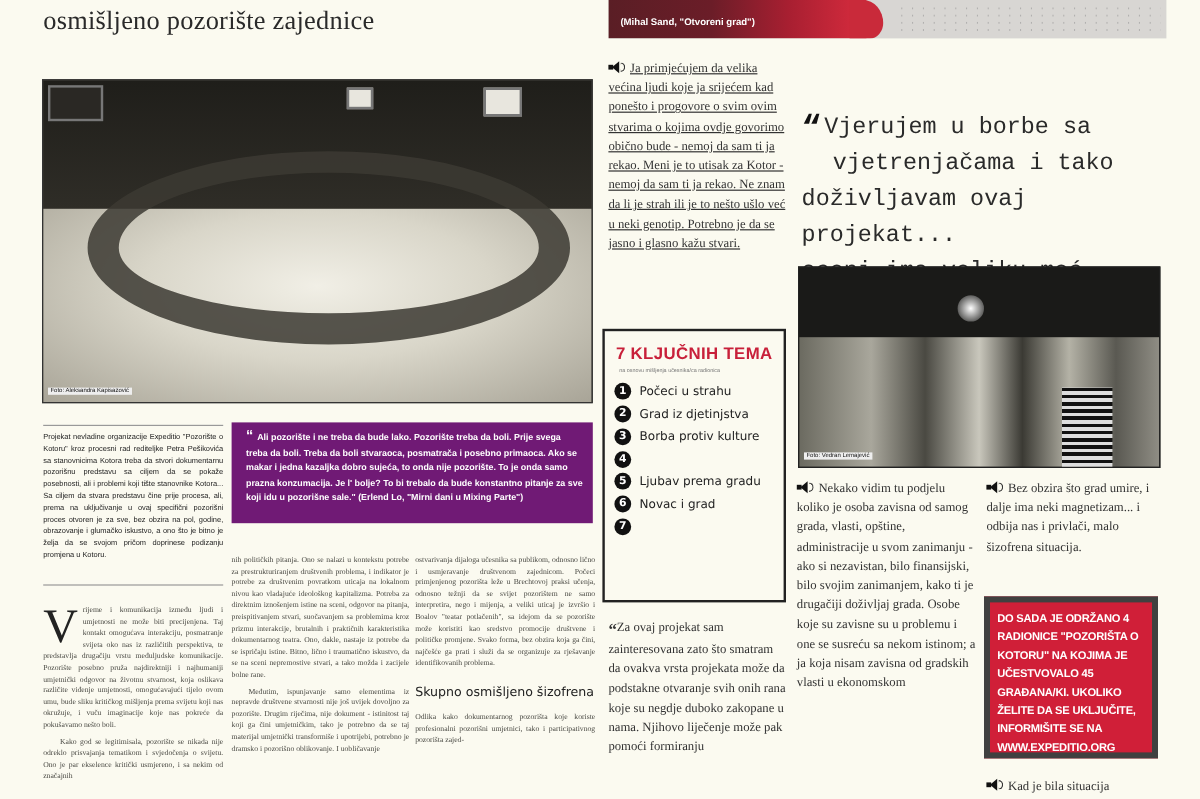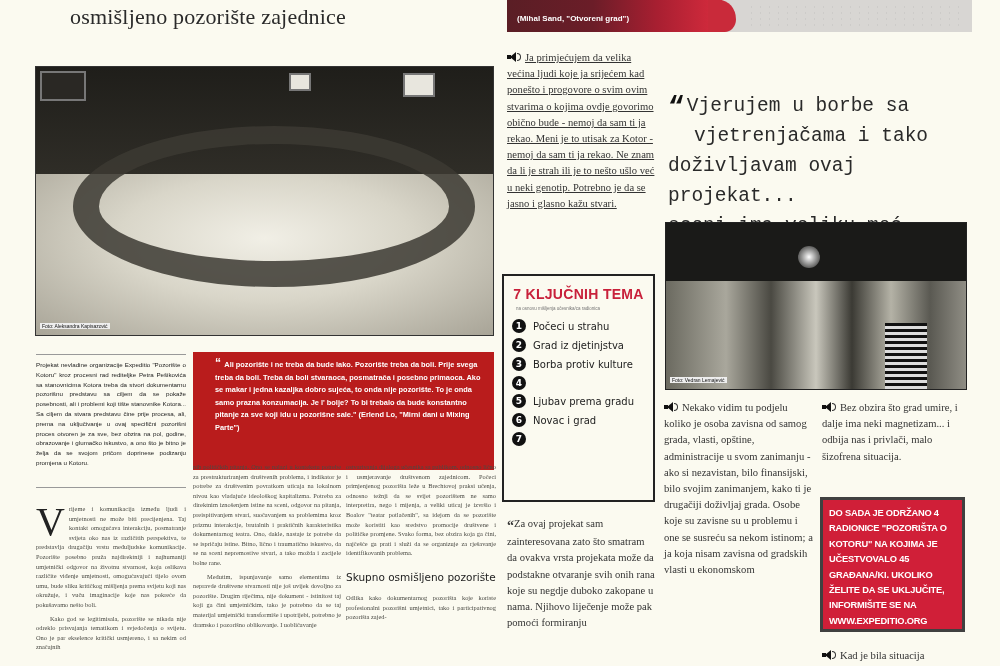--- a/index.html
+++ b/index.html
@@ -1,21 +1,21 @@
 <!DOCTYPE html>
 <html><head>
 <meta charset="utf-8">
 <style>
   * { box-sizing: border-box; margin: 0; padding: 0; }
   html, body { width: 1000px; height: 666px; overflow: hidden; background: #fbfaf0; }
   body { position: relative; font-family: "DejaVu Serif", serif; color: #222; }
   .abs { position: absolute; }
 
   
-  .headline { left: 36px; top: 4px; font-family: "Liberation Serif", serif; font-size: 22px; color: #2a2a2a; letter-spacing: 0.2px; margin-left: 34px; }
+  .headline { left: 36px; top: 4px; font-family: "Liberation Serif", serif; font-size: 22px; color: #2a2a2a; letter-spacing: 0.2px; }
 
   
   .banner { left: 507px; top: 0; width: 465px; height: 32px; background: #d8d6d3; overflow: hidden; }
   .banner-red { position: absolute; left: 0; top: 0; width: 215px; height: 32px;
     background: linear-gradient(90deg, #5a1e25 0%, #6b1d28 40%, #a81f31 70%, #d82c3e 100%); }
   .banner-red::after { content: ""; position: absolute; right: -14px; top: 0; width: 28px; height: 32px; background: #c92a3a; border-radius: 0 60% 40% 0; }
   .banner-caption { position: absolute; left: 10px; top: 14px; font-family: "Liberation Sans", sans-serif; font-weight: bold; font-size: 8px; color: #fff; }
   .banner-dots { position: absolute; left: 240px; top: 4px; width: 220px; height: 24px;
     background-image: radial-gradient(#9a9a9a 0.6px, transparent 0.8px); background-size: 9px 6px; opacity: .7; }
 
@@ -50,30 +50,30 @@
   .themes .sub { font-family: "Liberation Sans", sans-serif; font-size: 4.5px; color: #777; margin: 4px 0 8px 4px; }
   .themes ol { list-style: none; }
   .themes li { display: flex; align-items: flex-start; font-family: "DejaVu Sans", sans-serif; font-size: 10px; line-height: 15px; color: #222; margin-bottom: 4px; }
   .themes .num { flex: 0 0 14px; height: 14px; border-radius: 50%; background: #111; color: #fff; font-size: 9px; font-weight: bold; text-align: center; line-height: 14px; margin-right: 7px; margin-top: 0; font-family: "DejaVu Sans", sans-serif; }
 
   
   .lede-left { left: 36px; top: 354px; width: 150px; font-family: "Liberation Sans", sans-serif; font-size: 6.2px; line-height: 9.8px; color: #222; text-align: justify; border-top: 1px solid #999; padding-top: 5px; }
   .lede-left-bottom { left: 36px; top: 487px; width: 150px; height: 1px; background: #999; }
 
   
-  .blackquote { left: 193px; top: 352px; width: 301px; height: 118px; background: #b91c1c; color: #fff; padding: 5px 8px 0 22px; font-family: "Liberation Sans", sans-serif; font-weight: bold; font-size: 7.4px; line-height: 12.5px; }
+  .blackquote { left: 193px; top: 352px; width: 301px; height: 84px; background: #701a75; color: #fff; padding: 5px 8px 0 12px; font-family: "Liberation Sans", sans-serif; font-weight: bold; font-size: 7.4px; line-height: 12.5px; }
   .blackquote .qm { font-size: 12px; }
 
   
   .dense { font-family: "Liberation Serif", serif; font-size: 6.4px; line-height: 9.6px; color: #4a4a44; text-align: justify; }
   .dropcap { float: left; font-family: "Liberation Serif", serif; font-size: 40px; line-height: 32px; margin: 2px 4px 0 0; color: #222; }
   .subhead { font-family: "DejaVu Sans", sans-serif; font-size: 10.5px; line-height: 15px; color: #222; margin: 12px 0 8px 0; }
 
   
-  .redbox { left: 820px; top: 497px; width: 145px; height: 135px; background: #d01f38; border: 3px solid #404040; padding: 6px 6px; font-family: "Liberation Sans", sans-serif; font-weight: bold; font-size: 9.3px; line-height: 15.4px; color: #fff; text-transform: uppercase; letter-spacing: -0.2px; }
+  .redbox { left: 820px; top: 497px; width: 145px; height: 135px; background: #d01f38; border: 5px solid #404040; padding: 6px 6px; font-family: "Liberation Sans", sans-serif; font-weight: bold; font-size: 9.3px; line-height: 15.4px; color: #fff; text-transform: uppercase; letter-spacing: -0.2px; }
   .qm-small { font-weight: bold; font-size: 14px; vertical-align: -3px; }
 </style>
 </head>
 <body>
 
 <div class="abs headline">osmišljeno pozorište zajednice</div>
 
 <div class="abs banner">
   <div class="banner-red"></div>
   <div class="banner-caption">(Mihal Sand, "Otvoreni grad")</div>
@@ -175,15 +175,15 @@
   <div style="text-indent:14px;margin-top:4px;">Kako god se legitimisala, pozorište se nikada nije odreklo prisvajanja tematikom i svjedočenja o svijetu. Ono je par ekselence kritički usmjereno, i sa nekim od značajnih</div>
 </div>
 
 <div class="abs dense" style="left:193px;top:462px;width:148px;">
   <div>nih političkih pitanja. Ono se nalazi u kontekstu potrebe za prestrukturiranjem društvenih problema, i indikator je potrebe za društvenim povratkom uticaja na lokalnom nivou kao vladajuće ideološkog kapitalizma. Potreba za direktnim iznošenjem istine na sceni, odgovor na pitanja, preispitivanjem stvari, suočavanjem sa problemima kroz prizmu interakcije, brutalnih i praktičnih karakteristika dokumentarnog teatra. Ono, dakle, nastaje iz potrebe da se ispričaju istine. Bitno, lično i traumatično iskustvo, da se na sceni nepremostive stvari, a tako možda i zacijele bolne rane.</div>
   <div style="text-indent:14px;margin-top:4px;">Međutim, ispunjavanje samo elementima iz nepravde društvene stvarnosti nije još uvijek dovoljno za pozorište. Drugim riječima, nije dokument - istinitost taj koji ga čini umjetničkim, tako je potrebno da se taj materijal umjetnički transformiše i upotrijebi, potrebno je dramsko i pozorišno oblikovanje. I uobličavanje</div>
 </div>
 
 <div class="abs dense" style="left:346px;top:462px;width:150px;">
   <div>ostvarivanja dijaloga učesnika sa publikom, odnosno lično i usmjeravanje društvenom zajednicom. Počeci primjenjenog pozorišta leže u Brechtovoj praksi učenja, odnosno težnji da se svijet pozorištem ne samo interpretira, nego i mijenja, a veliki uticaj je izvršio i Boalov "teatar potlačenih", sa idejom da se pozorište može koristiti kao sredstvo promocije društvene i političke promjene. Svako forma, bez obzira koja ga čini, najčešće ga prati i služi da se organizuje za rješavanje identifikovanih problema.</div>
-  <div class="subhead">Skupno osmišljeno pozorište</div>
+  <div class="subhead">Skupno osmišljeno šizofrena</div>
   <div>Odlika kako dokumentarnog pozorišta koje koriste profesionalni pozorišni umjetnici, tako i participativnog pozorišta zajed-</div>
 </div>
 
 </body></html>

